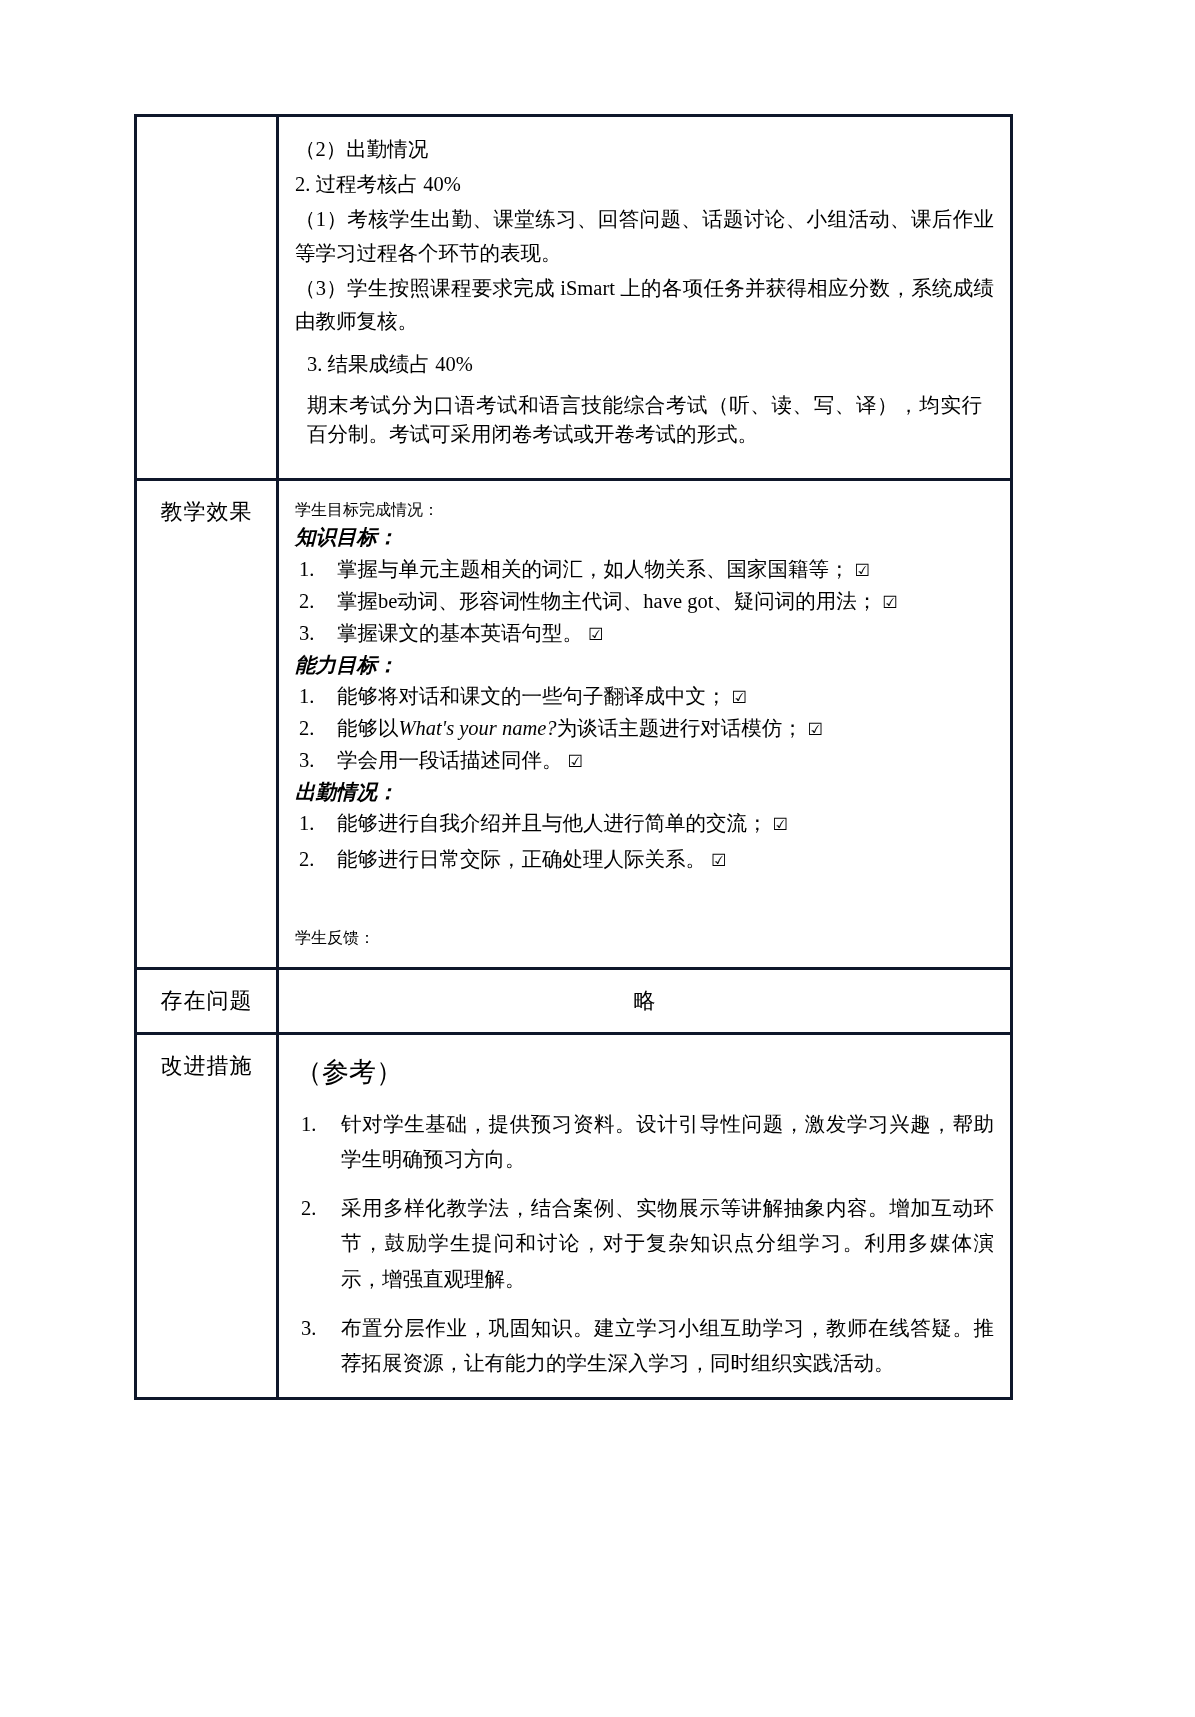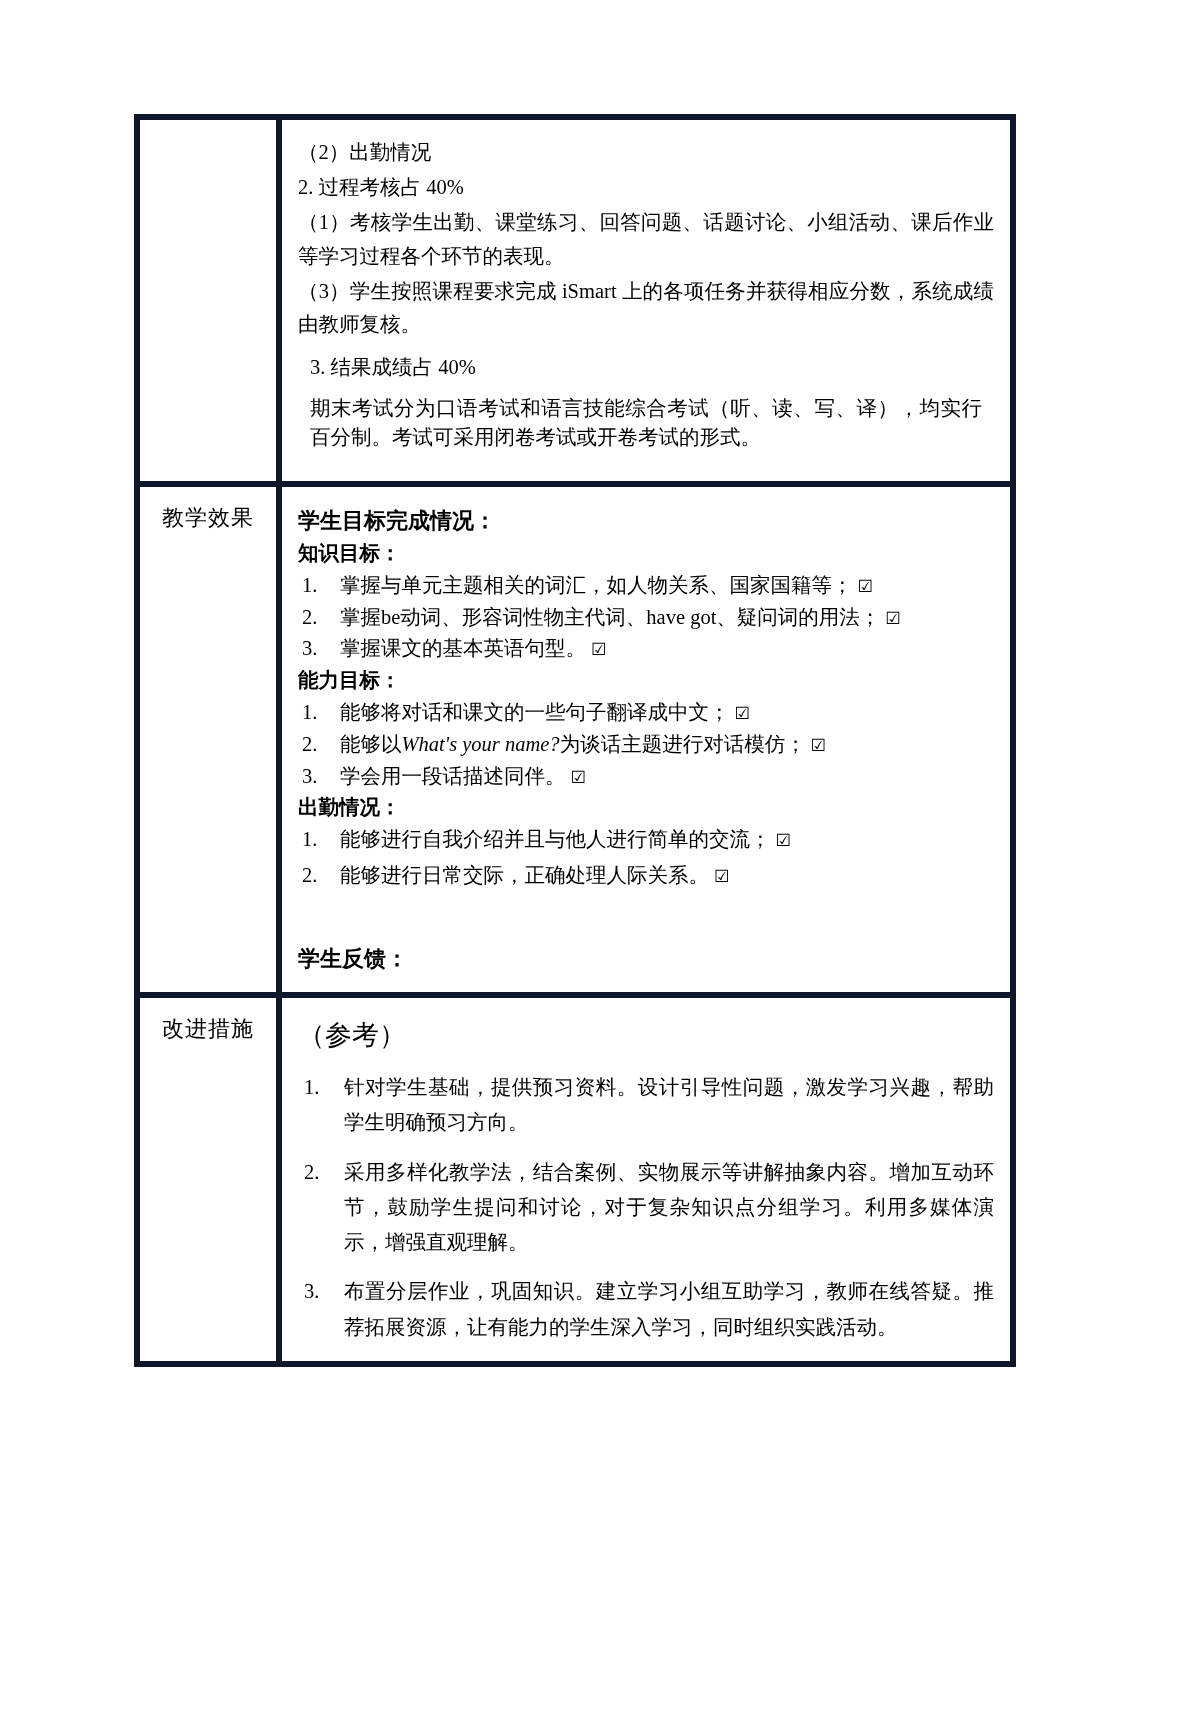--- a/index.html
+++ b/index.html
@@ -21,21 +21,21 @@
   }
   table.doc-table {
     position: absolute;
     left: 134px;
     top: 114px;
     width: 876px;
     border-collapse: collapse;
     table-layout: fixed;
   }
   table.doc-table td {
-    border: 6px solid #0f172a;
+    border: 3px solid #0f172a;
     vertical-align: top;
     padding: 16px;
   }
   .label-cell {
     width: 142px;
     text-align: center;
     vertical-align: middle;
     font-size: 22px;
     font-family: "DejaVu Serif", serif;
     letter-spacing: 1px;
@@ -53,26 +53,26 @@
   .tight {
     line-height: 1.42;
     margin: 12px;
   }
   .bold-line {
     font-weight: bold;
     font-size: 20.5px;
     line-height: 1.55;
     margin: 0;
     font-family: "DejaVu Serif", serif;
+    font-style: italic;
   }
   .goal-title {
-    font-size: 22px;
+    font-size: 16px;
     line-height: 1.62;
     margin: 0 0 0 0;
-    font-weight: bold;
   }
   ol.numlist {
     margin: 0;
     padding: 0;
     list-style: none;
   }
   ol.numlist > li {
     font-size: 20.5px;
     line-height: 1.55;
     margin: 0;
@@ -212,20 +212,24 @@
               <span>能够进行日常交际，正确处理人际关系。</span>
               <span class="chk">☑</span>
             </li>
           </ol>
 
           <div class="spacer-lg"></div>
           <p class="goal-title">学生反馈：</p>
         </td>
       </tr>
 
+      <tr>
+        <td class="label-cell">存在问题</td>
+        <td class="center-omit">略</td>
+      </tr>
 
       <tr>
         <td class="label-cell">改进措施</td>
         <td class="measures-cell">
           <p class="ref-line">（参考）</p>
           <ol class="measures">
             <li>
               <span class="num">1.</span>
               <span>针对学生基础，提供预习资料。设计引导性问题，激发学习兴趣，帮助学生明确预习方向。</span>
             </li>

